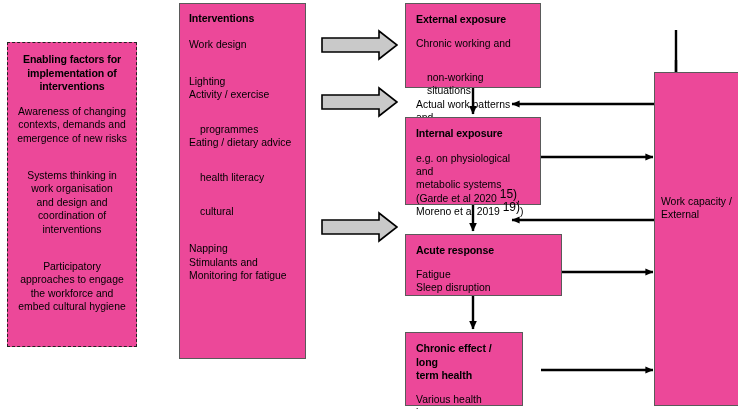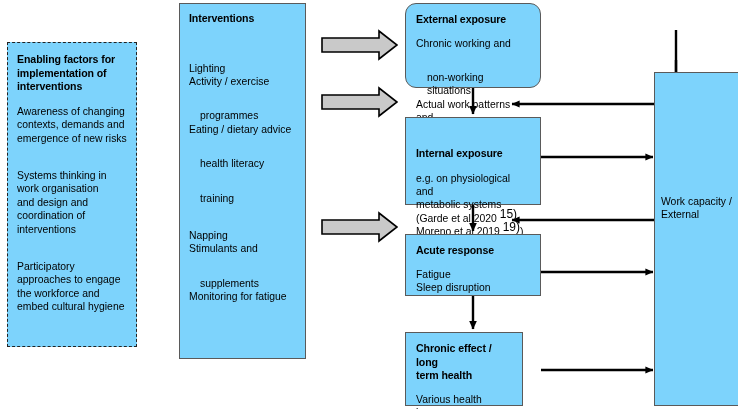--- a/index.html
+++ b/index.html
@@ -17,21 +17,21 @@
   }
   #diagram-root {
     position: absolute;
     left: 0; top: 0;
     width: 738px;
     height: 409px;
   }
   .box {
     position: absolute;
     box-sizing: border-box;
-    background: #7dd3fc;
+    background: #ec4899;
   }
   .solid-box {
     border: 1.3px solid #5a5a5a;
   }
   .dashed-box {
     border: 1.4px dashed #222222;
   }
   .box-inner {
     padding: 9px 10px 6px 10px;
     font-size: 10.4px;
@@ -134,21 +134,21 @@
     </g>
     <g>
       <path d="M322,95 L379,95 L379,88 L397,102 L379,116 L379,109 L322,109 Z" fill="#c9c9c9" stroke="#000000" stroke-width="1.6" stroke-linejoin="miter"></path>
     </g>
     <g>
       <path d="M322,220 L379,220 L379,213 L397,227 L379,241 L379,234 L322,234 Z" fill="#c9c9c9" stroke="#000000" stroke-width="1.6" stroke-linejoin="miter"></path>
     </g>
   </svg>
 
   <div class="box dashed-box" style="left:7px; top:42px; width:130px; height:305px;">
-    <div class="box-inner" style="padding:10px 9px;">
+    <div class="box-inner" style="padding:10px 9px;text-align:center;">
       <div class="b-title">
         <div>Enabling factors for</div>
         <div>implementation of</div>
         <div>interventions</div>
       </div>
       <div>
         <p class="b-line">Awareness of changing</p>
         <p class="b-line">contexts, demands and</p>
         <p class="b-line">emergence of new risks</p>
       </div>
@@ -168,63 +168,63 @@
         <p class="b-line">embed cultural hygiene</p>
       </div>
     </div>
   </div>
 
   <div class="box solid-box" style="left:179px; top:3px; width:127px; height:356px;">
     <div class="box-inner" style="padding:8px 9px;">
       <div class="b-title" style="margin-bottom:12px;">Interventions</div>
 
       <div>
+        <p class="b-line">Work design</p>
       </div>
       <div class="grp-gap"></div>
 
       <div>
         <p class="b-line">Lighting</p>
         <p class="b-line">Activity / exercise</p>
         <p class="b-line indent">programmes</p>
         <p class="b-line">Eating / dietary advice</p>
         <p class="b-line indent">health literacy</p>
-        <p class="b-line indent">training</p>
+        <p class="b-line indent">cultural</p>
       </div>
       <div class="grp-gap"></div>
 
       <div>
         <p class="b-line">Napping</p>
         <p class="b-line">Stimulants and</p>
-        <p class="b-line indent">supplements</p>
         <p class="b-line">Monitoring for fatigue</p>
       </div>
     </div>
   </div>
 
-  <div class="box solid-box" style="left:405px; top:3px; width:136px; height:85px;border-radius:11px;">
+  <div class="box solid-box" style="left:405px; top:3px; width:136px; height:85px;">
     <div class="box-inner">
       <div class="b-title" style="margin-bottom:10px;">External exposure</div>
       <p class="b-line">Chronic working and</p>
       <p class="b-line indent">non-working situations</p>
       <p class="b-line">Actual work patterns and</p>
       <p class="b-line indent">methods</p>
     </div>
   </div>
 
   <div class="box solid-box" style="left:405px; top:117px; width:136px; height:88px;">
     <div class="box-inner">
-      <div class="b-title" style="margin-bottom:11px;margin-top:20px;">Internal exposure</div>
+      <div class="b-title" style="margin-bottom:11px;">Internal exposure</div>
       <p class="b-line">e.g. on physiological and</p>
       <p class="b-line">metabolic systems</p>
       <p class="b-line"><span>(Garde et al 2020 </span><sup>15)</sup><span>,</span></p>
       <p class="b-line"><span>Moreno et al 2019 </span><sup>19)</sup><span>)</span></p>
     </div>
   </div>
 
-  <div class="box solid-box" style="left:405px; top:234px; width:136px; height:62px;">
+  <div class="box solid-box" style="left:405px; top:234px; width:157px; height:62px;">
     <div class="box-inner">
       <div class="b-title" style="margin-bottom:10px;">Acute response</div>
       <p class="b-line">Fatigue</p>
       <p class="b-line">Sleep disruption</p>
     </div>
   </div>
 
   <div class="box solid-box" style="left:405px; top:332px; width:118px; height:74px;">
     <div class="box-inner">
       <div class="b-title" style="margin-bottom:10px;">

